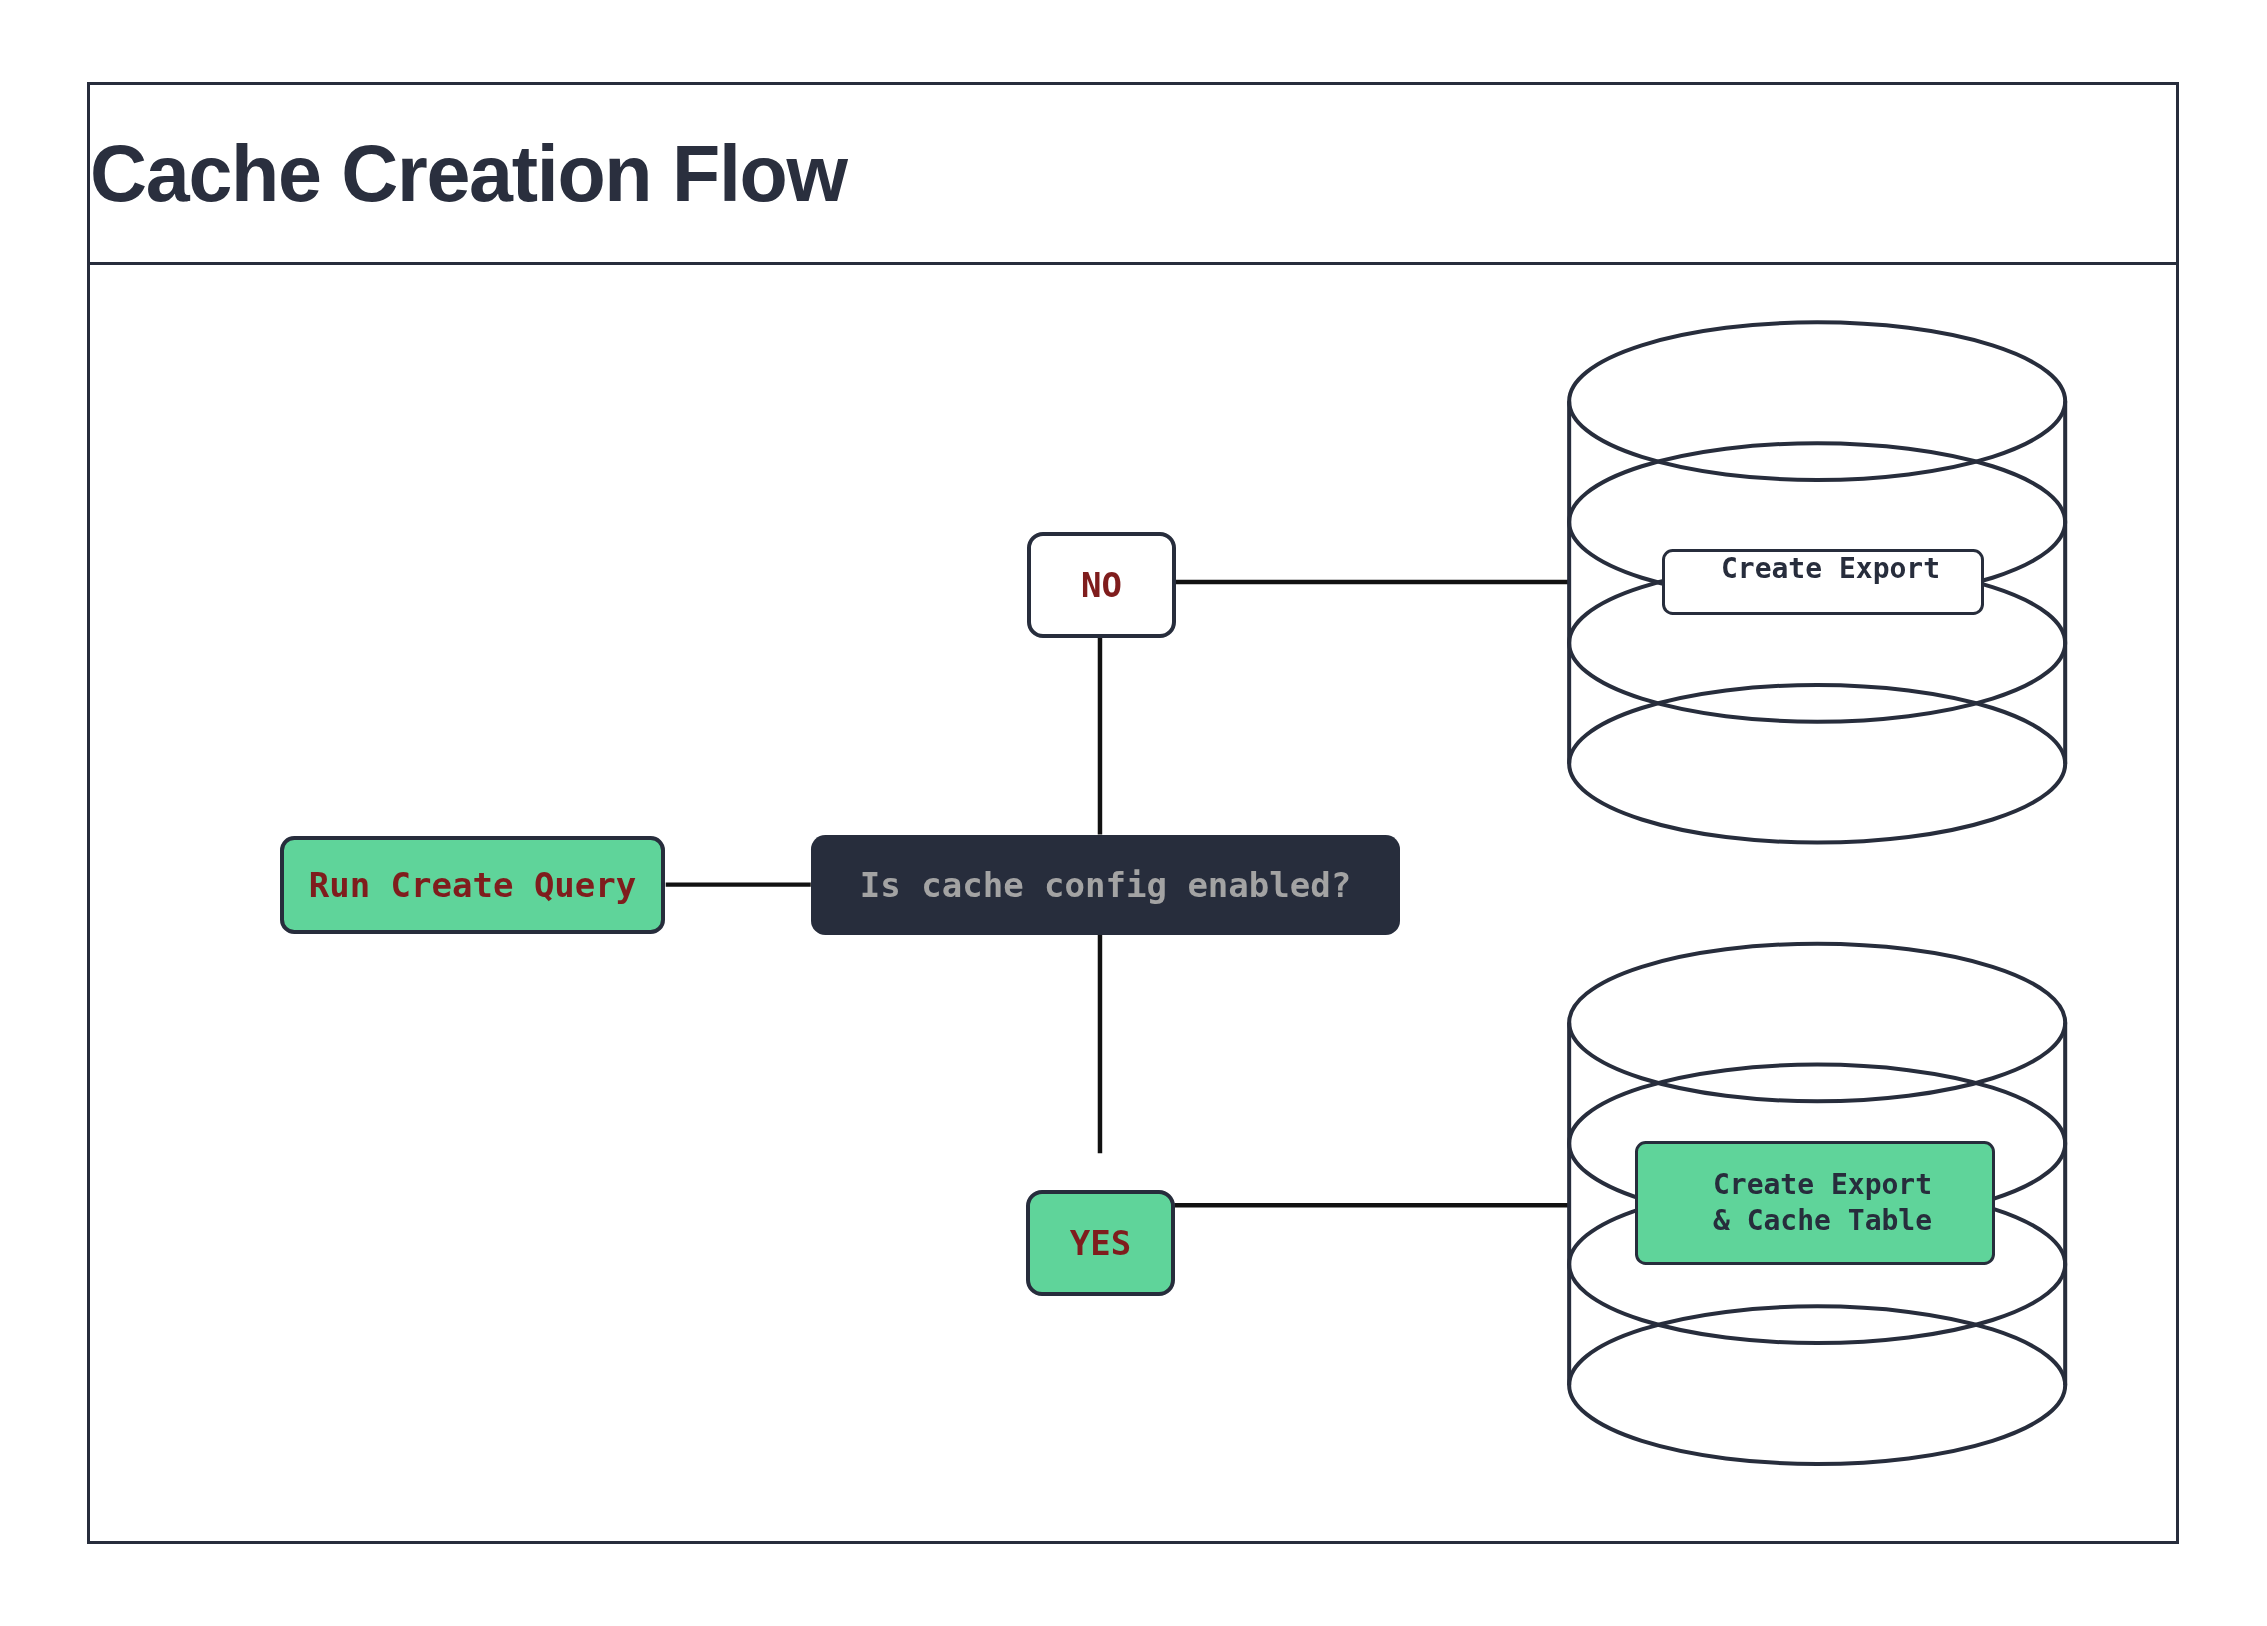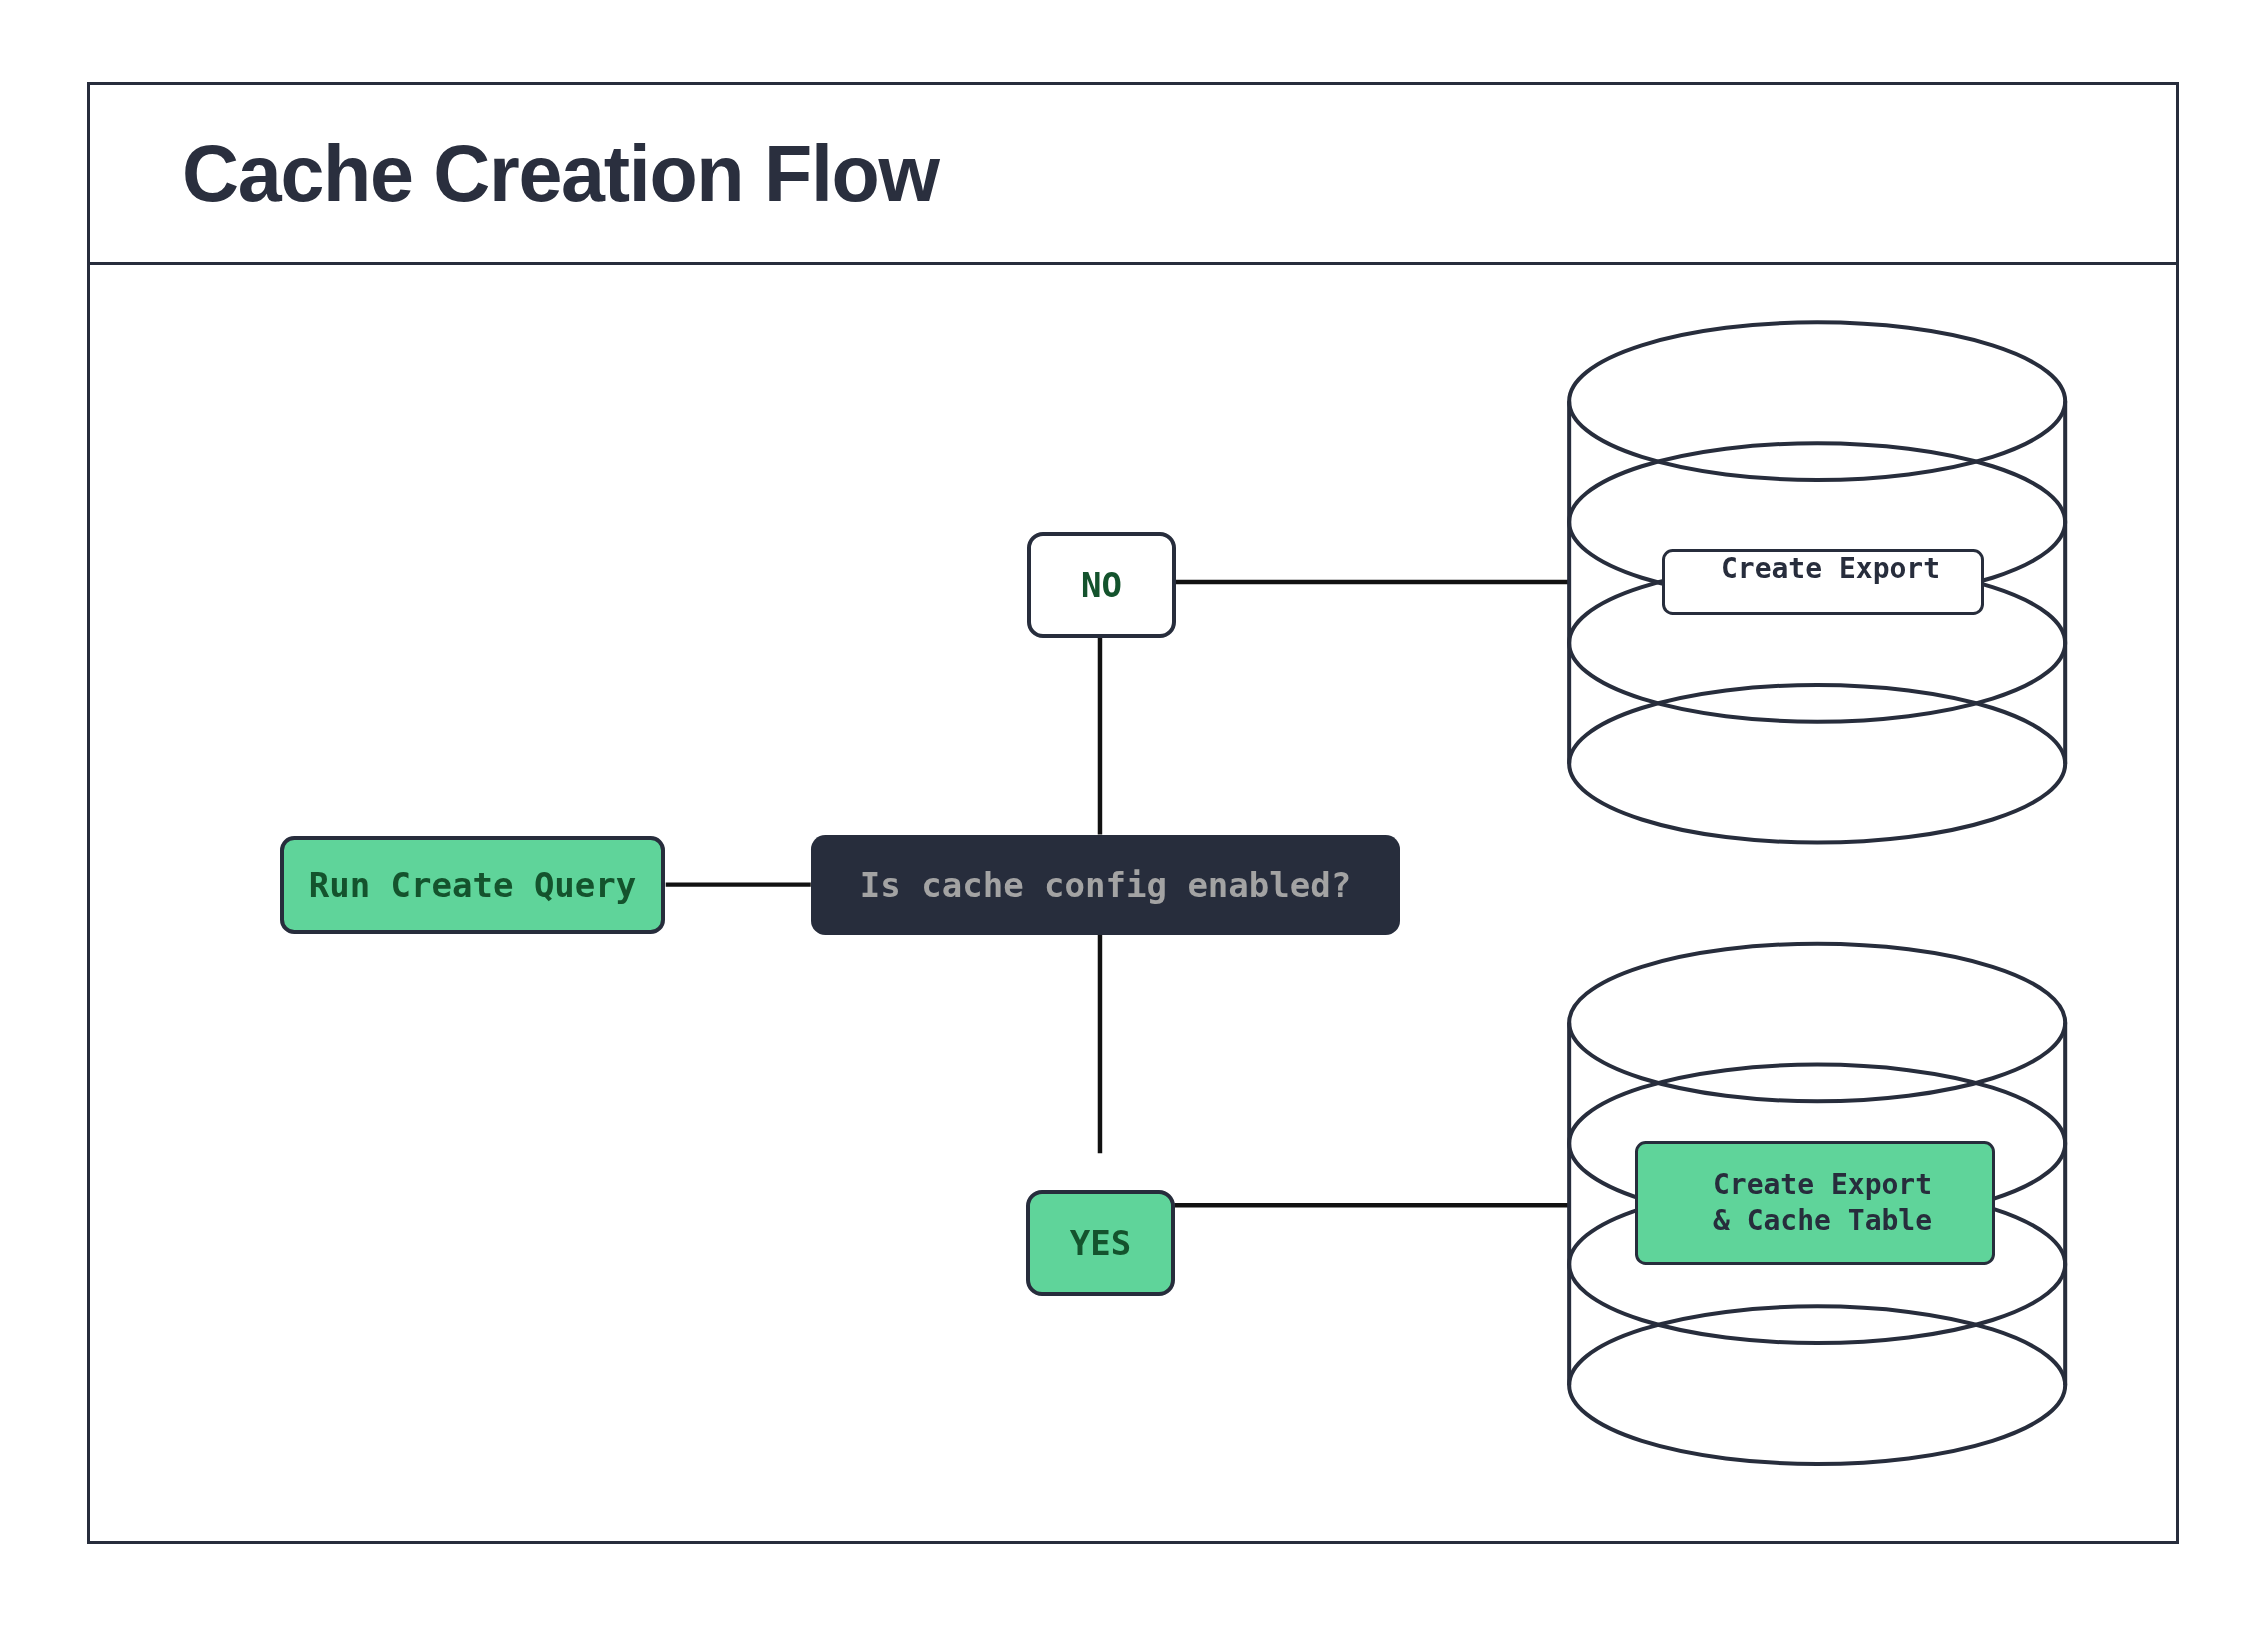--- a/index.html
+++ b/index.html
@@ -16,42 +16,41 @@
     width: 2092px; height: 1462px;
     border: 3.6px solid #272d3c;
     background: #ffffff;
   }
   .title-bar {
     position: absolute;
     left: 0; top: 0;
     width: 100%; height: 180px;
     border-bottom: 3.6px solid #272d3c;
     display: flex; align-items: center;
-    padding-left: 92px;
   }
   .title-text {
     font-family: "Liberation Sans", sans-serif;
     font-weight: 700;
     font-size: 79px;
     letter-spacing: -1.3px;
     color: #2a2f3e;
     white-space: nowrap;
   }
   svg.flow-canvas {
     position: absolute;
     left: 0; top: 0;
     width: 2268px; height: 1626px;
     pointer-events: none;
   }
   .node {
     position: absolute;
     display: flex; align-items: center; justify-content: center;
     font-weight: 700;
     font-size: 34px;
-    color: #14532d;
+    color: #7f1d1d;
     text-align: center;
     white-space: nowrap;
   }
   .node-start {
     left: 280px; top: 836px; width: 385px; height: 98px;
     background: #5fd49a;
     border: 4.5px solid #272d3c;
     border-radius: 14.3px;
   }
   .node-decision {

